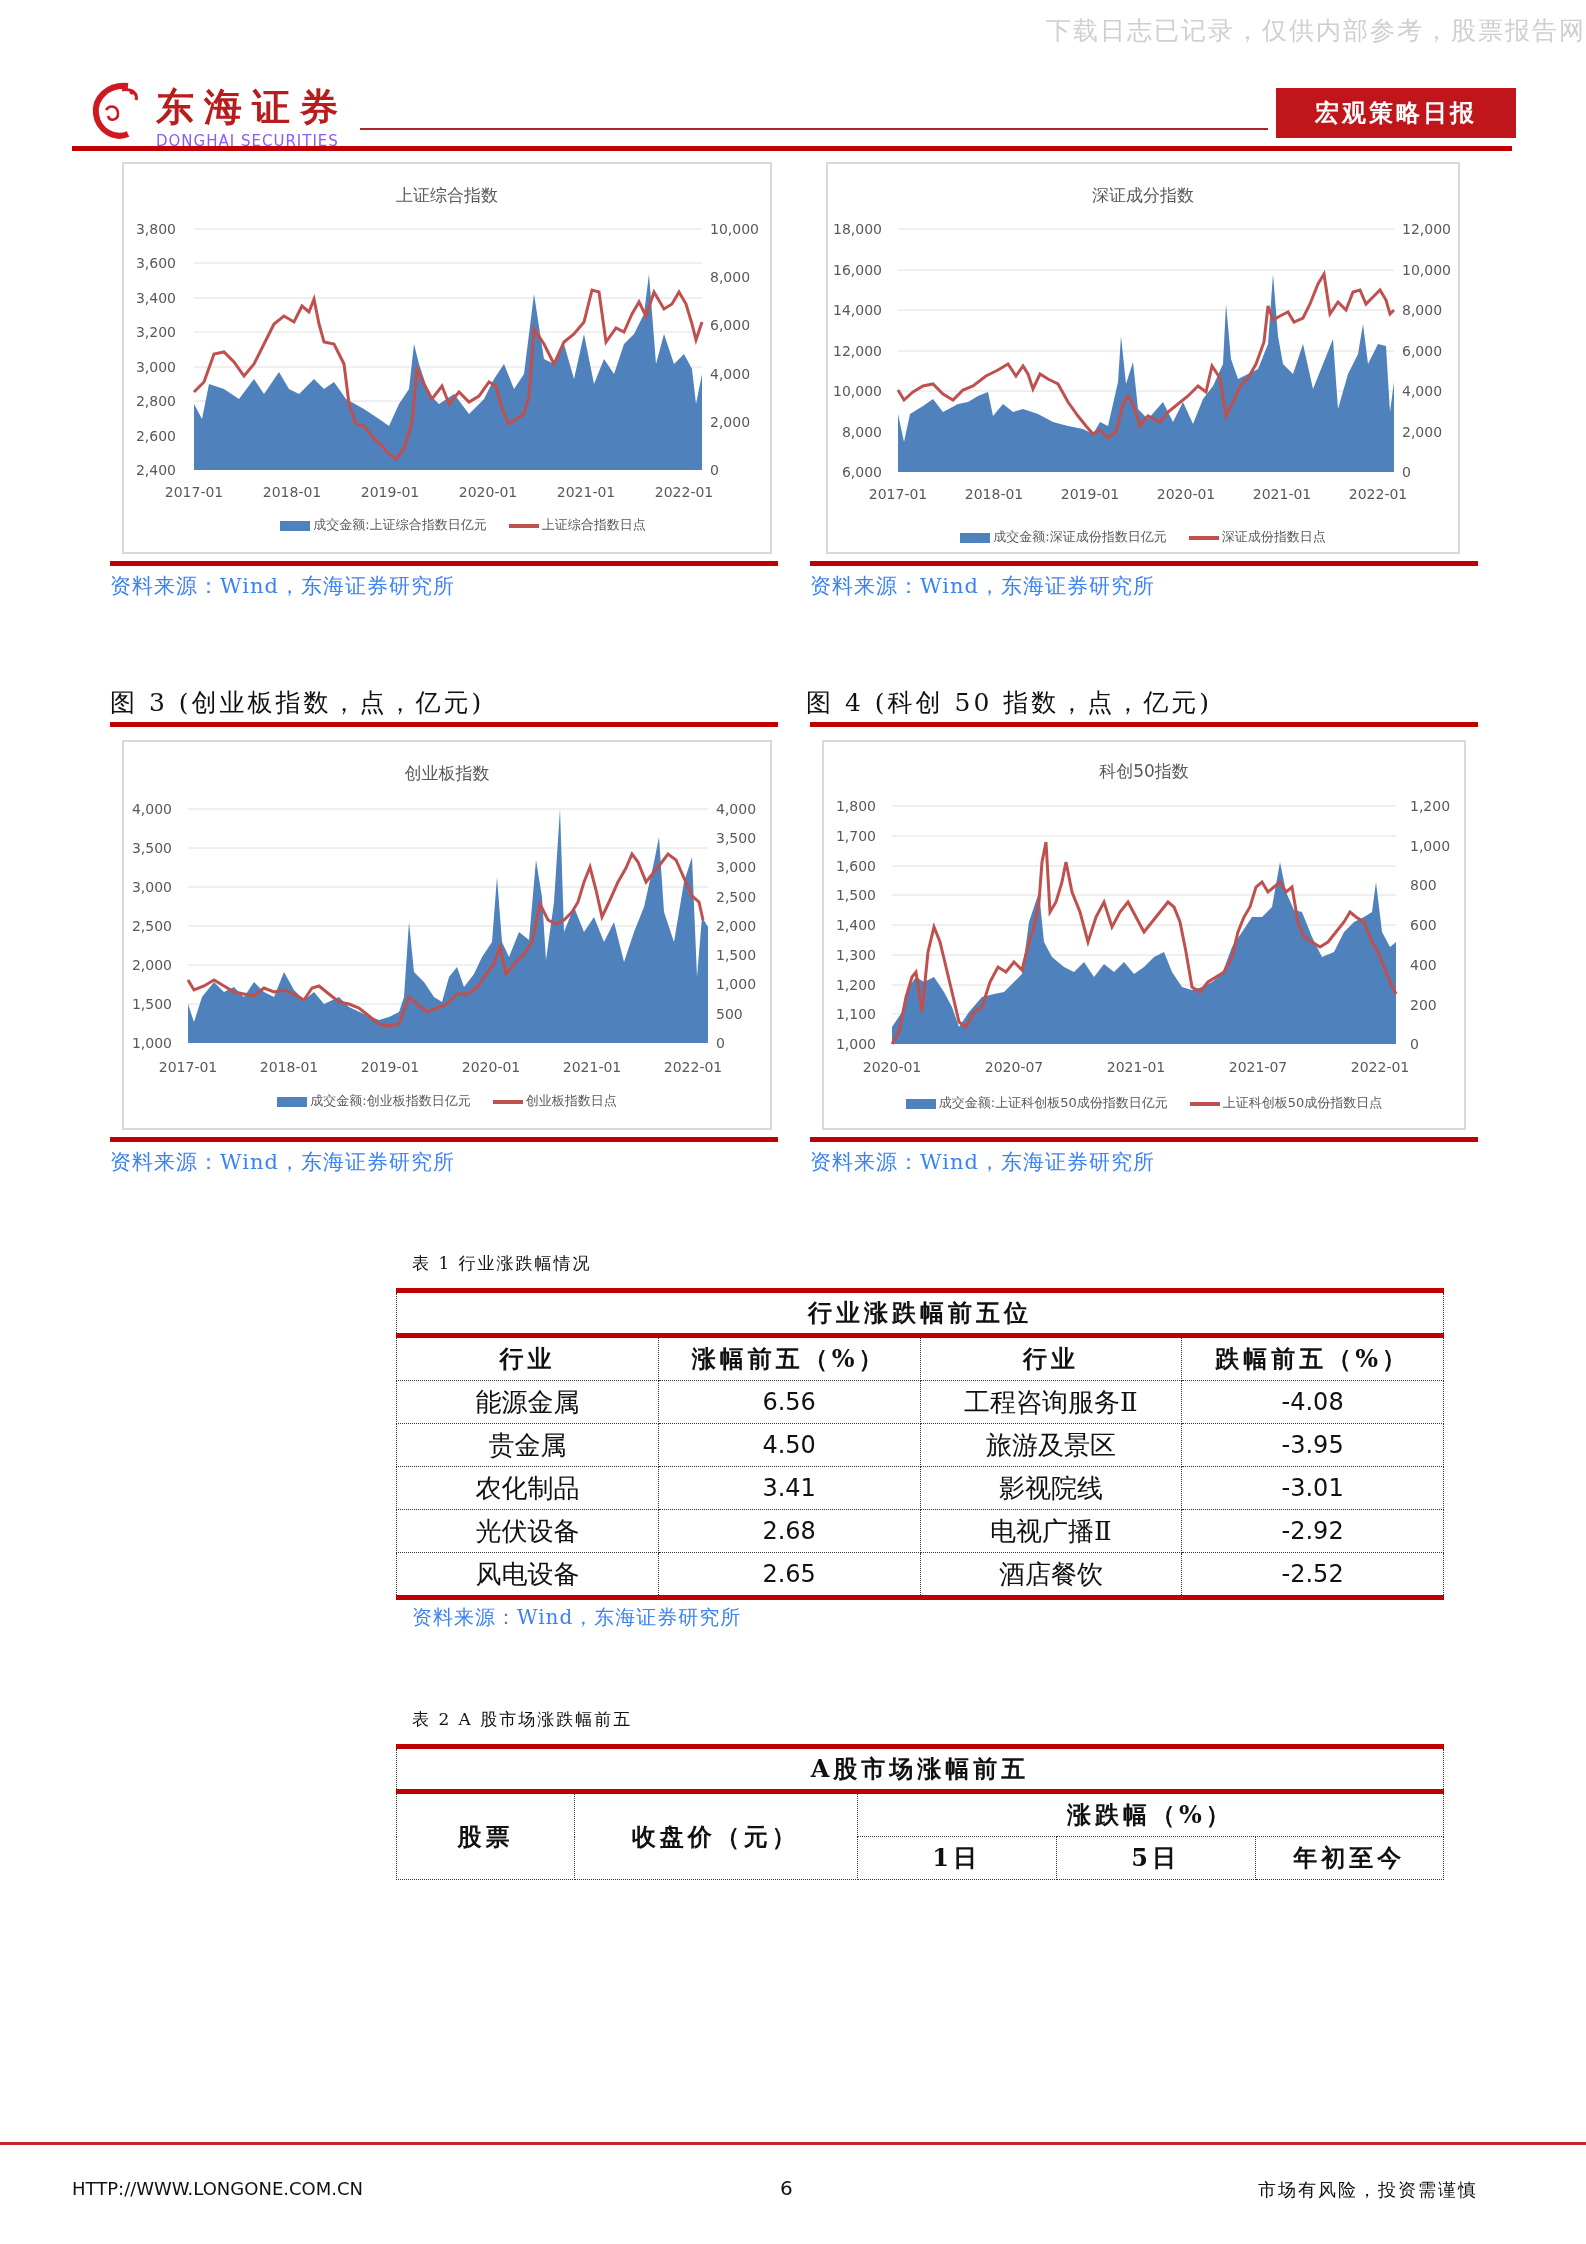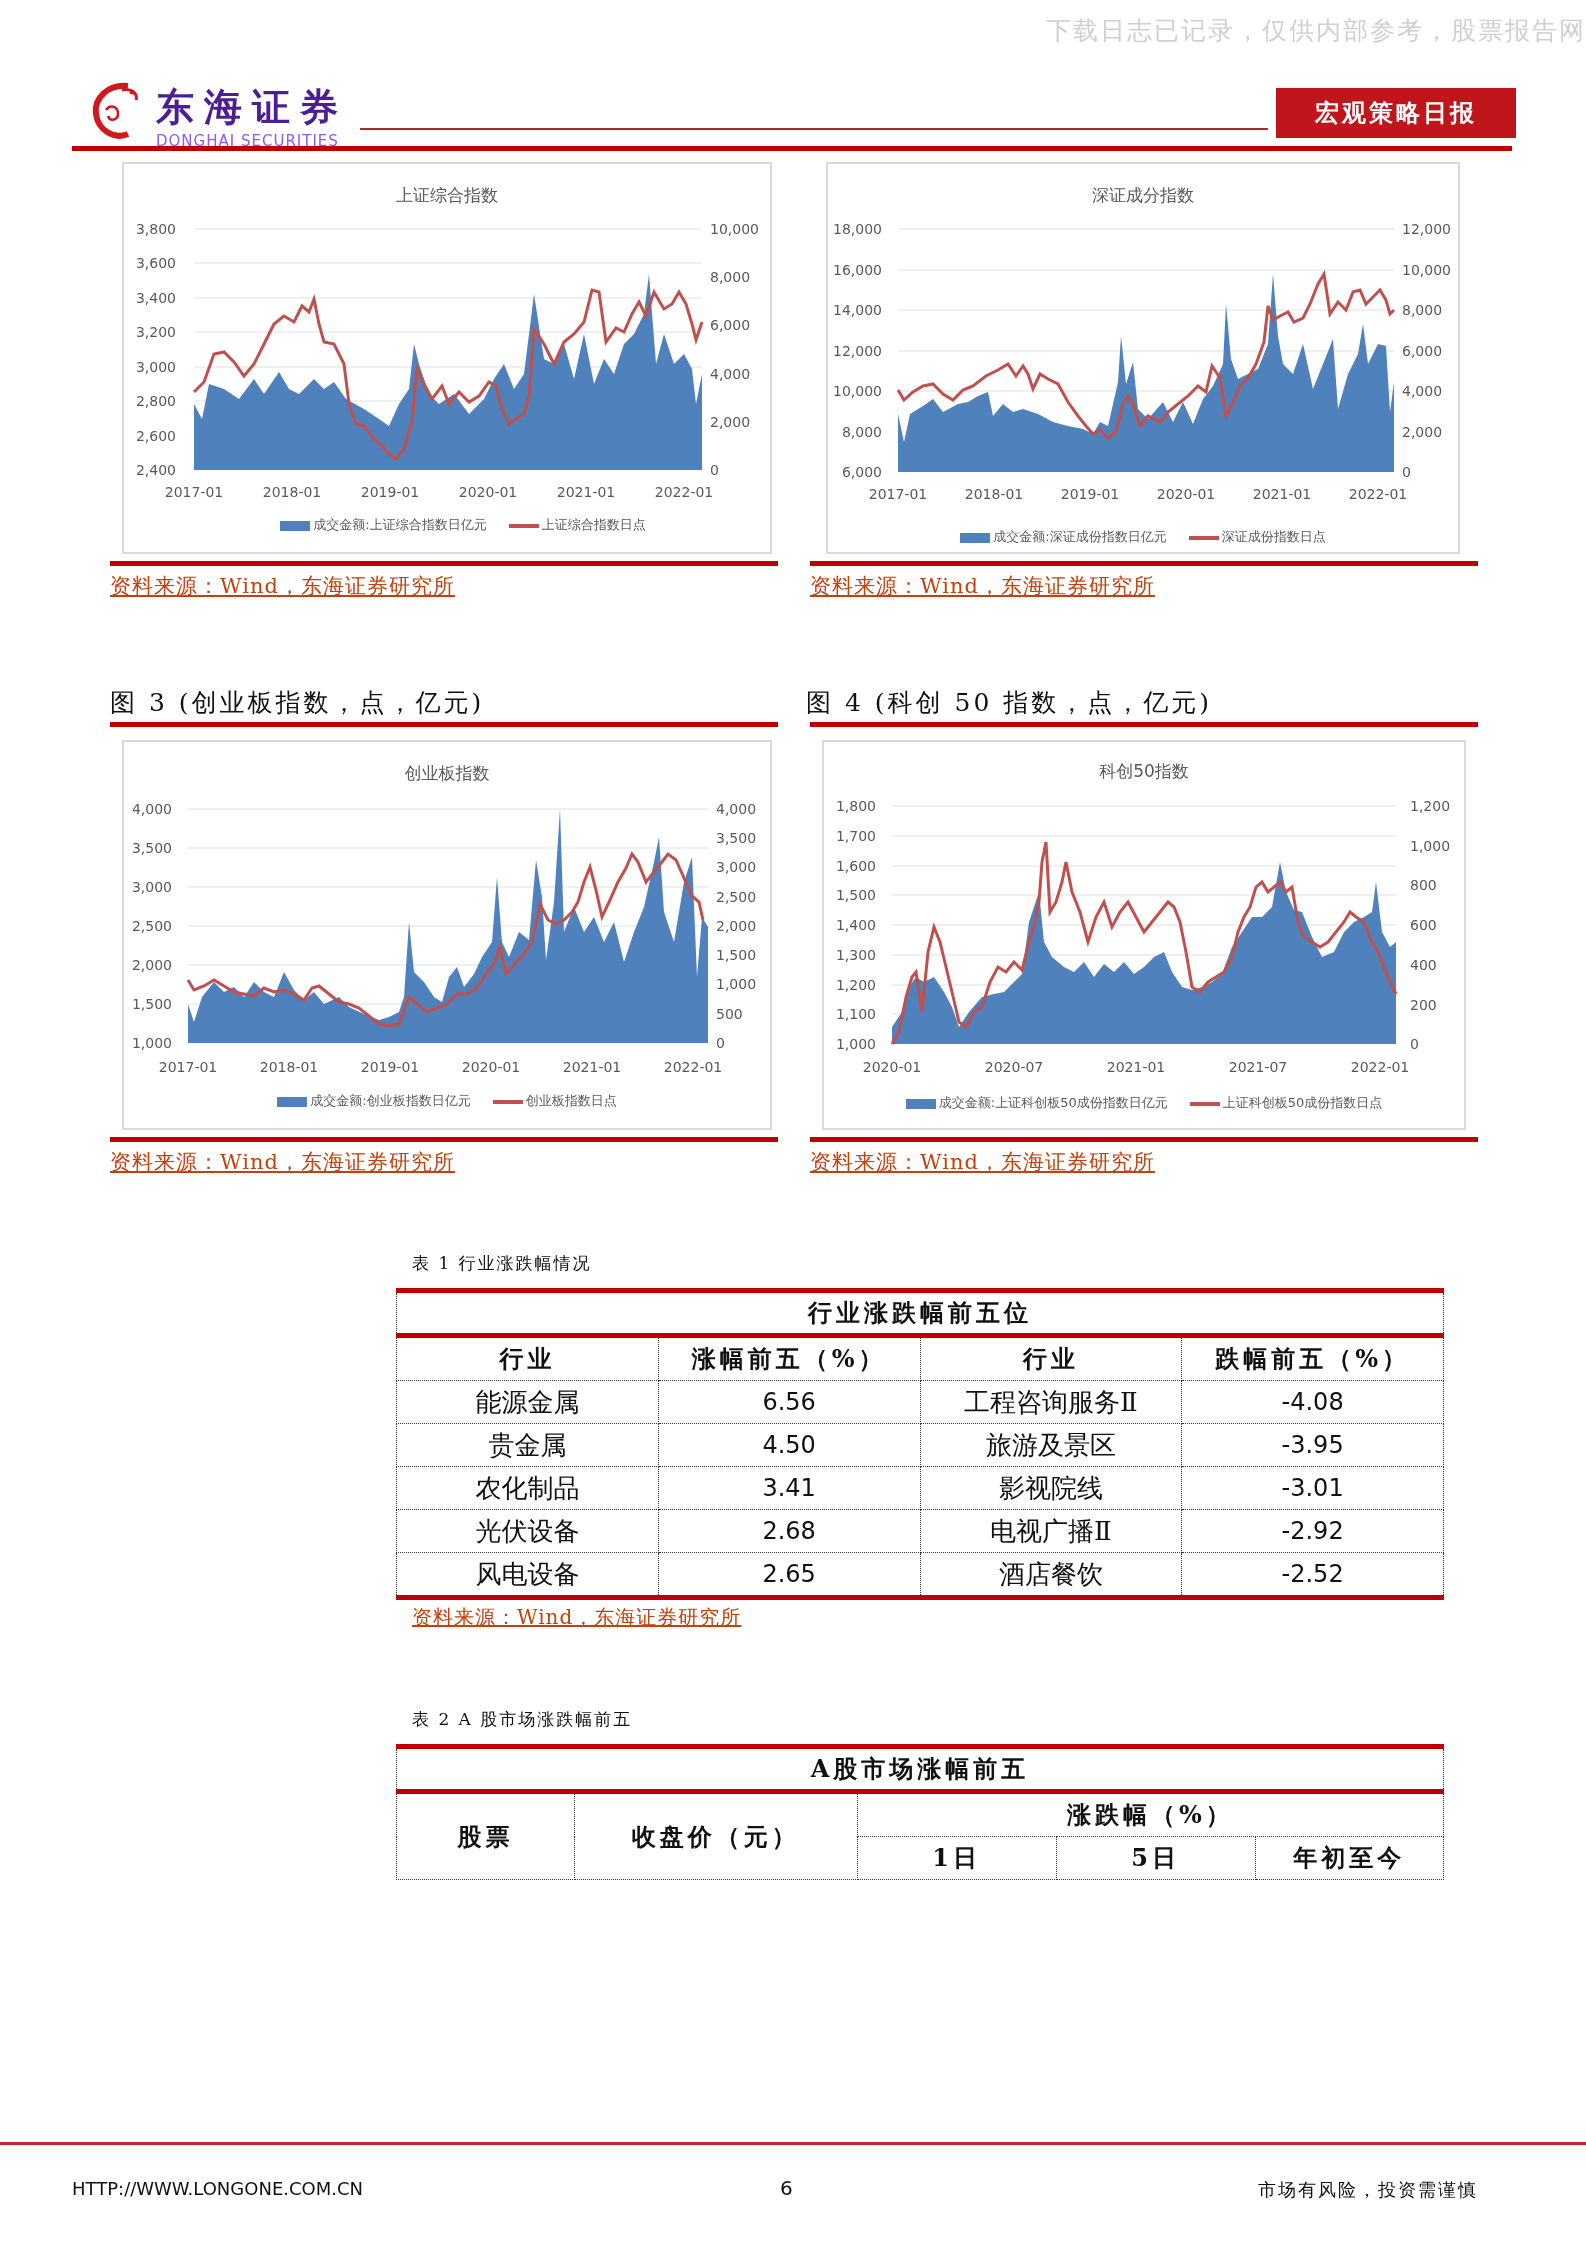--- a/index.html
+++ b/index.html
@@ -3,39 +3,39 @@
 <meta charset="utf-8">
 <style>
   html, body { margin:0; padding:0; background:#fff; }
   body { width:1586px; height:2244px; position:relative; overflow:hidden;
          font-family:"DejaVu Serif","Liberation Serif",serif; color:#111; }
   .abs { position:absolute; }
   .watermark { top:14px; right:0; font-size:25px; color:#cfcfcf; letter-spacing:2px;
                font-family:"DejaVu Sans","Liberation Sans",sans-serif; }
   .logo { left:88px; top:80px; width:290px; height:62px; }
   .logo-cn { position:absolute; left:68px; top:2px; font-size:38px; font-weight:bold; letter-spacing:10px;
-             font-family:"DejaVu Sans","Liberation Sans",sans-serif; color:#4c1d95; }
+             font-family:"DejaVu Sans","Liberation Sans",sans-serif; color:#b91c1c; }
   .logo-en { position:absolute; left:68px; top:52px; font-size:15px; font-weight:normal; letter-spacing:1px;
              font-family:"DejaVu Sans","Liberation Sans",sans-serif; color:#8b5cf6; }
   .logo-mark { position:absolute; left:0; top:0; width:60px; height:62px; }
   .header-thin { left:360px; top:128px; width:908px; height:2px; background:#b0242a; }
   .header-thick { left:72px; top:146px; width:1440px; height:5px; background:#c00000; }
   .badge { left:1276px; top:88px; width:240px; height:50px; background:#c0161b; color:#fff;
            font-size:24px; font-weight:bold; text-align:center; line-height:50px; letter-spacing:3px; }
   .chart-box { border:2px solid #d9d9d9; background:#fff; }
   .chart-title { position:absolute; width:100%; text-align:center; font-size:17px; color:#595959;
                  font-family:"DejaVu Sans","Liberation Sans",sans-serif; }
   .chart-svg { position:absolute; left:0; top:0; }
   .tick { font-family:"DejaVu Sans","Liberation Sans",sans-serif; font-size:14px; fill:#595959; }
   .legend { position:absolute; width:100%; text-align:center; font-size:13px; color:#595959;
             font-family:"DejaVu Sans","Liberation Sans",sans-serif; white-space:nowrap; }
   .legend .sw-area { display:inline-block; width:30px; height:10px; background:#4f81bd; vertical-align:middle; margin-right:3px; }
   .legend .sw-line { display:inline-block; width:30px; height:4px; background:#c0504d; vertical-align:middle; margin:0 3px 0 22px; }
   .redrule { height:5px; background:#c00000; }
-  .source { font-size:21px; color:#c2410c; letter-spacing:1px;text-decoration:underline; }
+  .source { font-size:21px; color:#3b82f6; letter-spacing:1px; }
   .fig-label { font-size:25px; color:#111; letter-spacing:3px; }
   table.dt { border-collapse:collapse; position:absolute; font-size:26px; }
   table.dt td { border:1px dotted #333; text-align:center; height:42px; padding:0; }
   .dt .title-row td { border-top:5px solid #c00000; border-bottom:5px solid #c00000; font-weight:bold; letter-spacing:4px; font-size:24px; }
   .dt .head-row td { font-weight:bold; letter-spacing:4px; font-size:24px; }
   .dt tr.last td { border-bottom:5px solid #c00000; }
   .dt .num { font-family:"DejaVu Sans","Liberation Sans",sans-serif; font-size:24px; }
   .tbl-caption { font-size:17px; letter-spacing:2px; }
   .footer-rule { left:0; top:2142px; width:1586px; height:3px; background:#c8242b; }
   .footer-url { left:72px; top:2178px; font-size:18px; font-family:"DejaVu Sans","Liberation Sans",sans-serif; }

